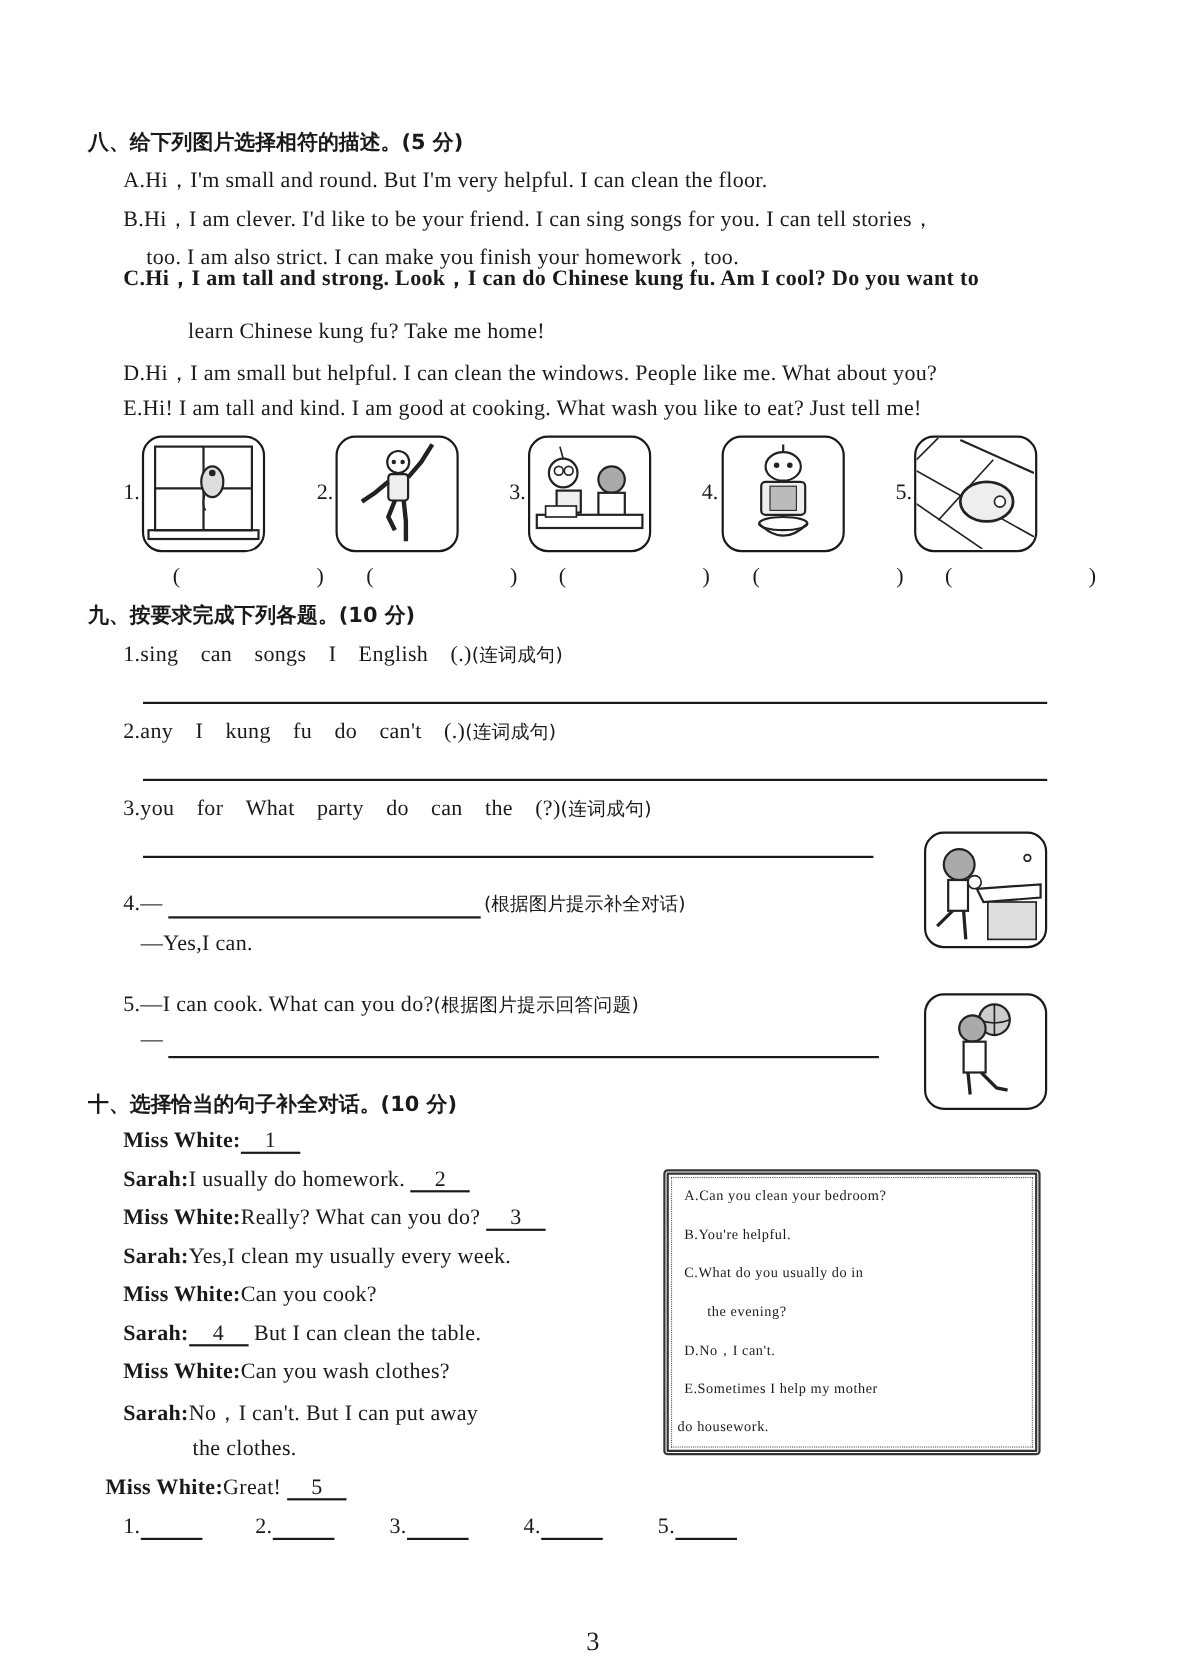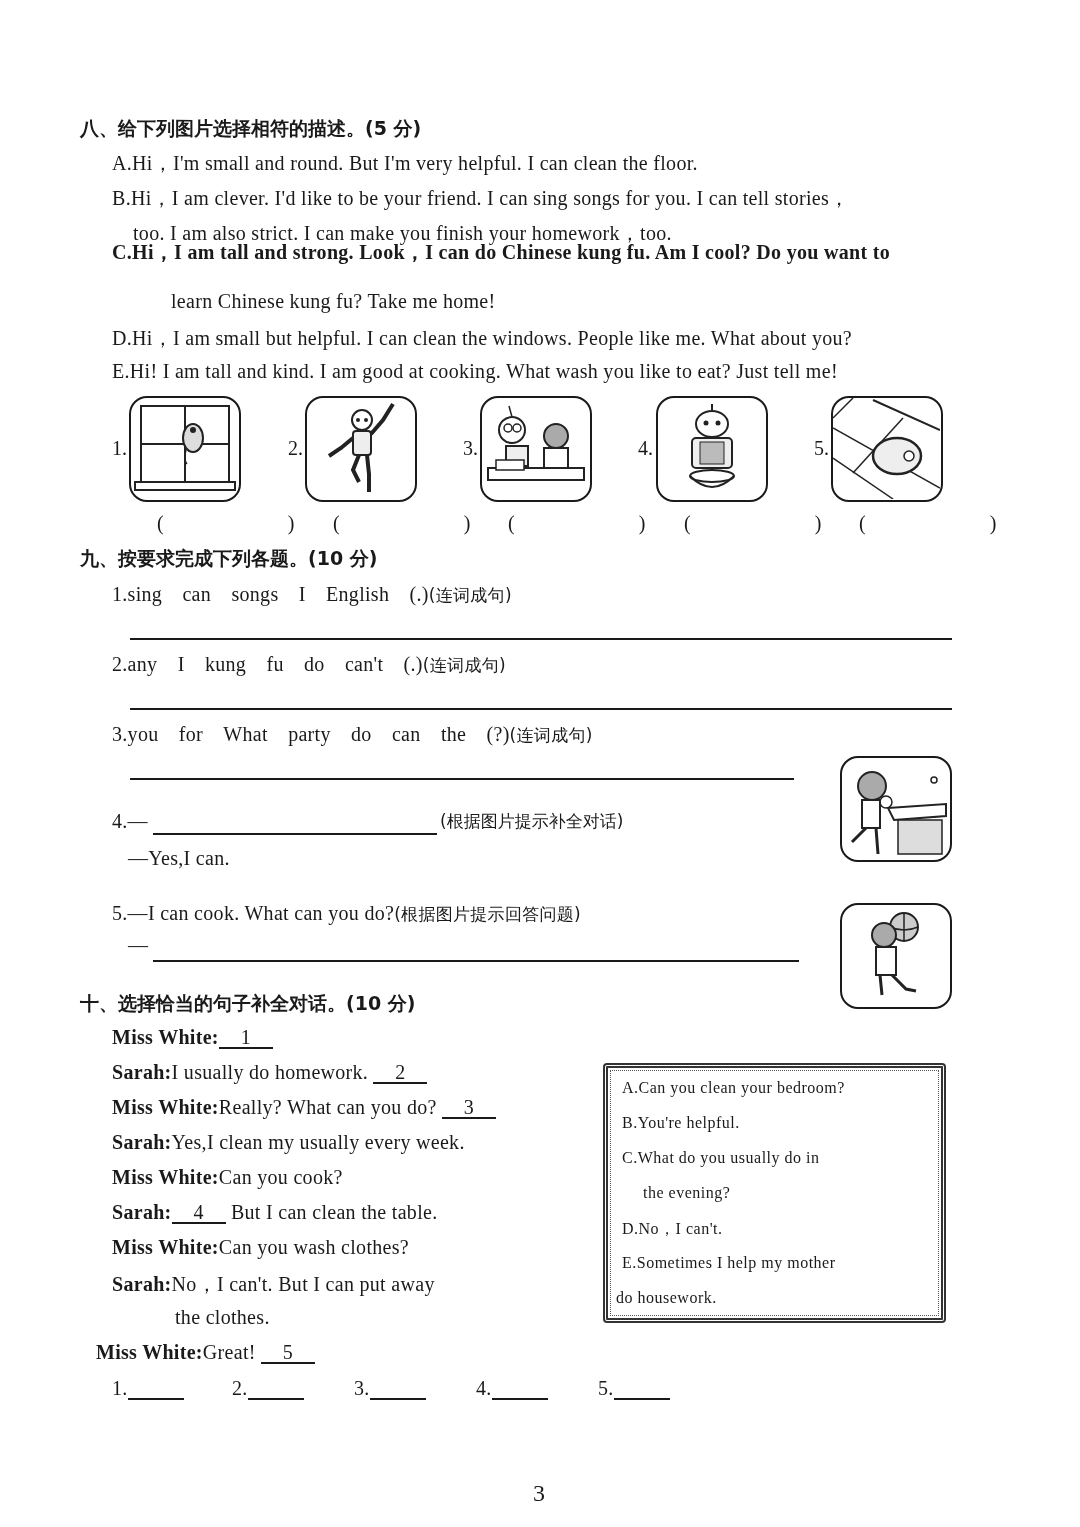--- a/index.html
+++ b/index.html
@@ -9,21 +9,21 @@
   .h { font-family: "DejaVu Sans", sans-serif; font-weight:bold; font-size:19px; }
   .t { font-size:20px; letter-spacing:0.3px; }
   .line { position:absolute; height:2px; background:#1a1a1a; }
   .pic { position:absolute; width:112px; height:106px; border:2.5px solid #1a1a1a; border-radius:18px; box-sizing:border-box; background:#fff; overflow:hidden; }
   .pnum { position:absolute; font-size:20px; }
   .paren { position:absolute; font-size:20px; letter-spacing:28px; }
   .b { font-weight:bold; }
   .blank { display:inline-block; border-bottom:2px solid #1a1a1a; text-align:center; min-width:54px; line-height:20px; }
   .optbox { position:absolute; left:603px; top:1063px; width:343px; height:260px; box-sizing:border-box;
             border:5px double #333; border-radius:4px; outline:1px dotted #555; outline-offset:-8px; }
-  .opt { position:absolute; font-size:16px; letter-spacing:0.5px; }
+  .opt { position:absolute; font-size:13px; letter-spacing:0.5px; }
   .cn { font-family: "DejaVu Sans", sans-serif; font-size:17px; }
 </style>
 </head>
 <body>
 
 <div class="abs h" style="left:80px;top:116px;">八、给下列图片选择相符的描述。(5 分)</div>
 <div class="abs t" style="left:112px;top:150px;">A.Hi，I'm small and round. But I'm very helpful. I can clean the floor.</div>
 <div class="abs t" style="left:112px;top:185px;">B.Hi，I am clever. I'd like to be your friend. I can sing songs for you. I can tell stories，</div>
 <div class="abs t" style="left:133px;top:220px;">too. I am also strict. I can make you finish your homework，too.</div>
 <div class="abs t" style="left:112px;top:239px;font-weight:bold;">C.Hi，I am tall and strong. Look，I can do Chinese kung fu. Am I cool? Do you want to</div>

